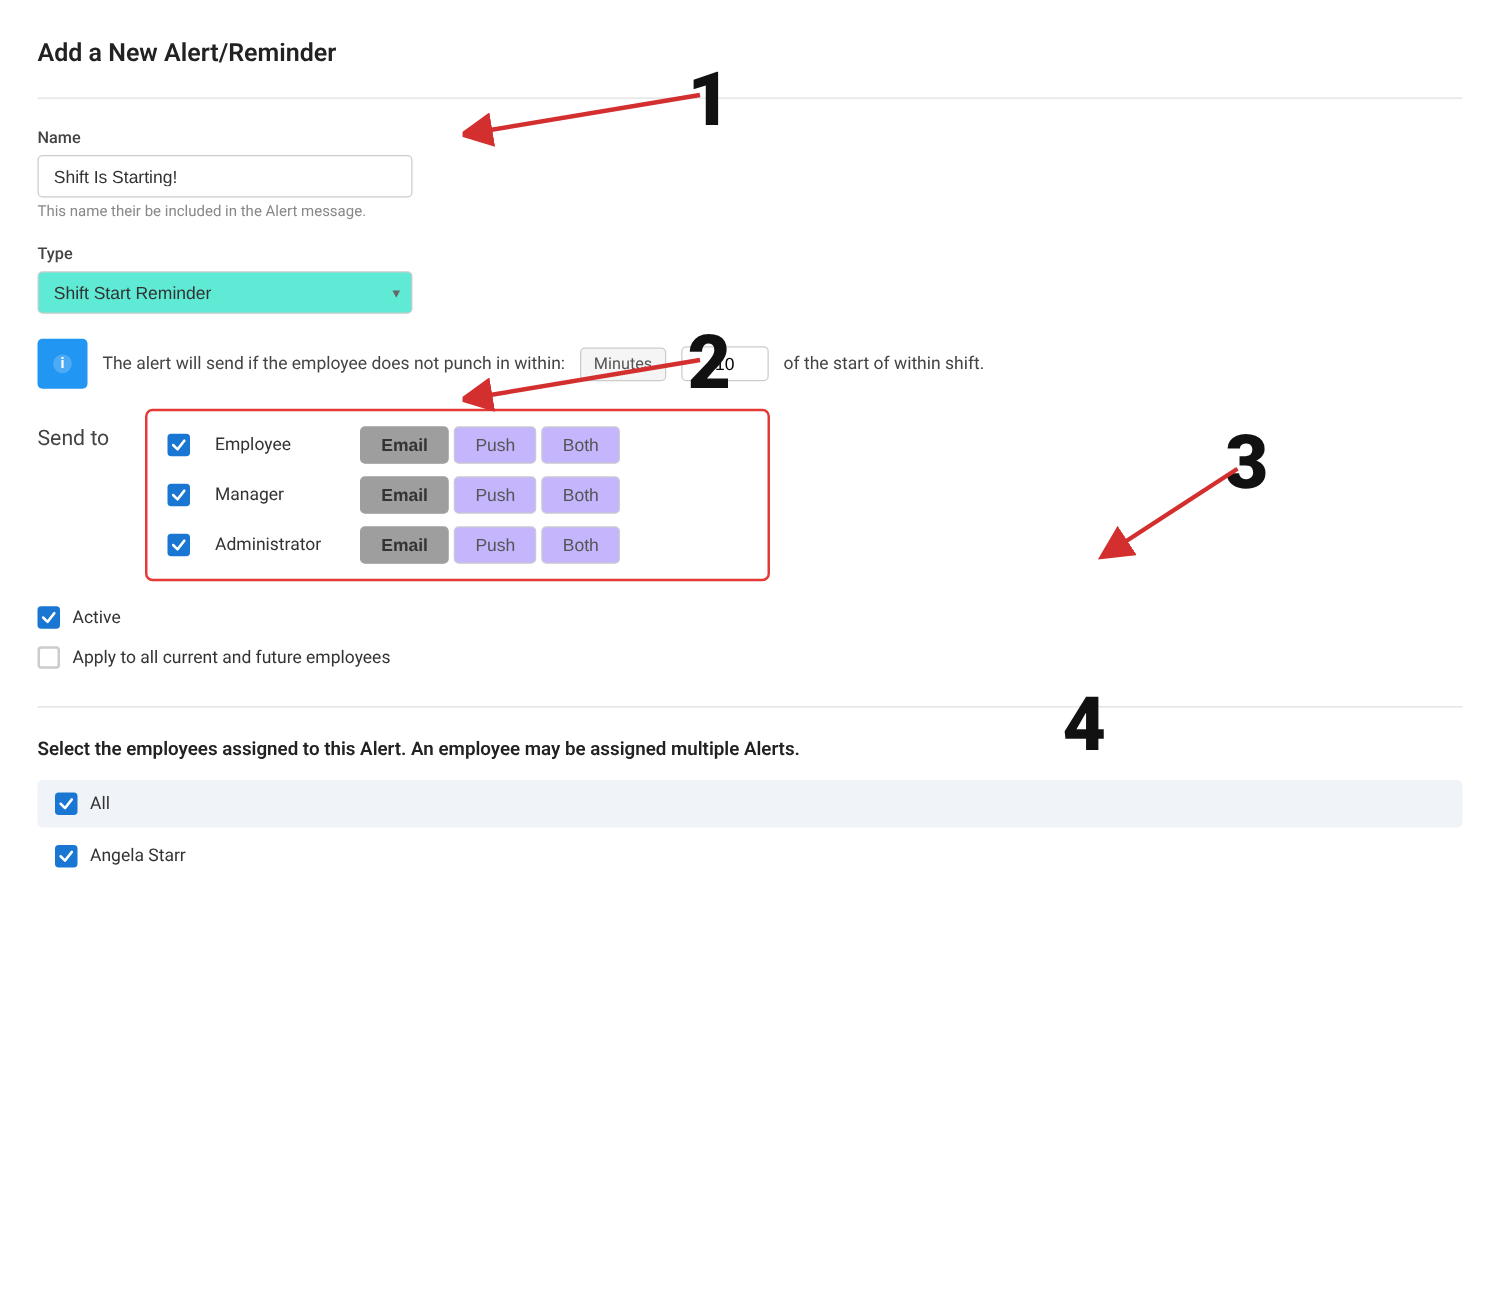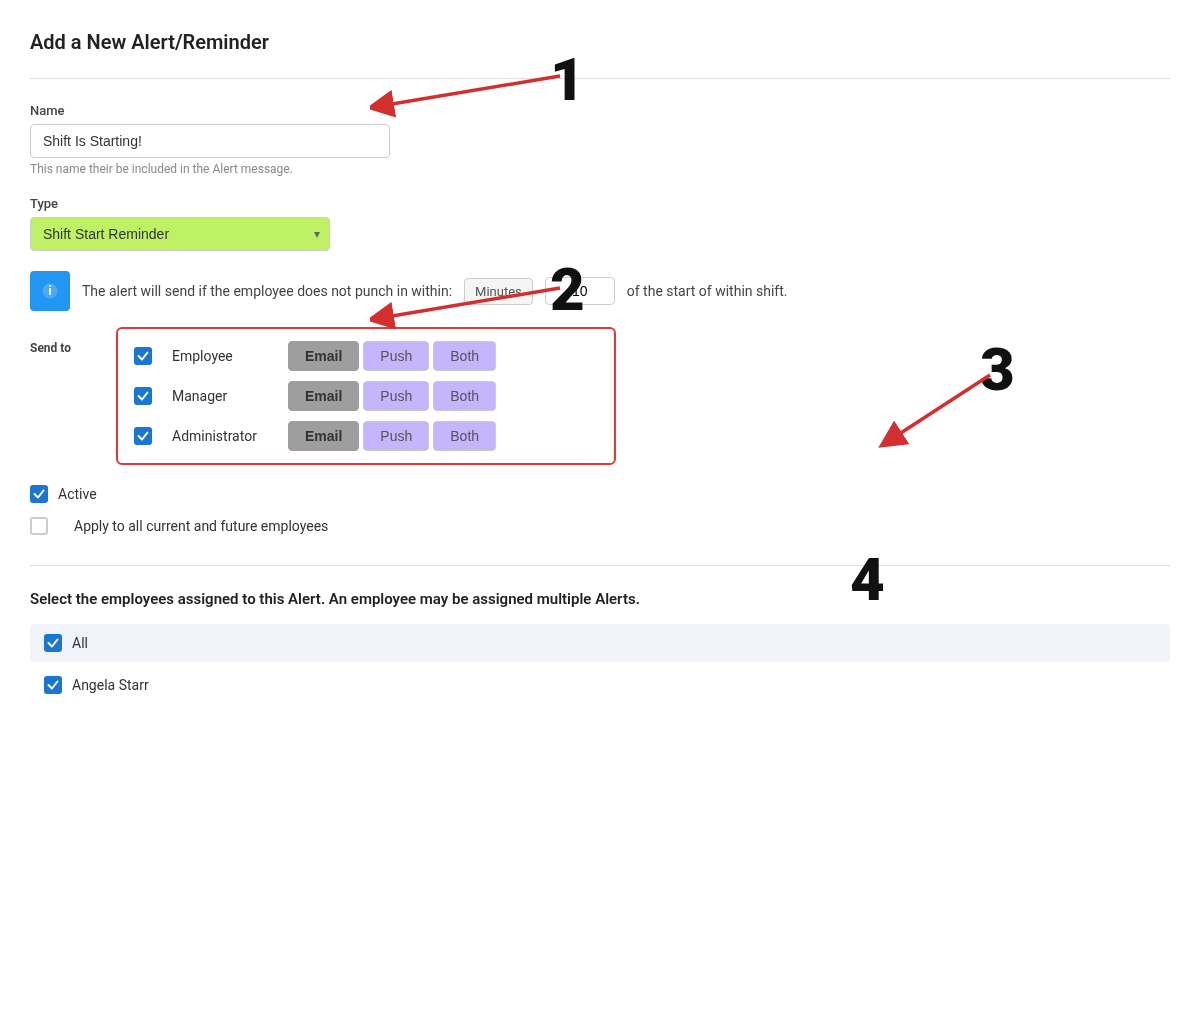--- a/index.html
+++ b/index.html
@@ -30,41 +30,41 @@
       font-weight: 500;
       color: #444;
       margin-bottom: 6px;
       display: block;
     }
     .text-input {
       border: 1px solid #ccc;
       border-radius: 4px;
       padding: 8px 12px;
       font-size: 14px;
-      width: 360px;
+      width: 300px;
       outline: none;
       color: #333;
     }
     .hint-text {
       font-size: 12px;
       color: #888;
       margin-top: 4px;
     }
     .select-wrapper {
       position: relative;
       width: 300px;
     }
     .form-select {
       border: 1px solid #ccc;
       border-radius: 4px;
       padding: 8px 36px 8px 12px;
       font-size: 14px;
       width: 100%;
       appearance: none;
-      background: #bef264;
+      background: #5eead4;
       color: #333;
       outline: none;
       cursor: pointer;
     }
     .select-arrow {
       position: absolute;
       right: 10px;
       top: 50%;
       transform: translateY(-50%);
       pointer-events: none;
@@ -112,22 +112,22 @@
       text-align: center;
       outline: none;
     }
     .send-to-row {
       display: flex;
       align-items: flex-start;
       gap: 16px;
       margin-bottom: 20px;
     }
     .send-to-label {
-      font-size: 12px;
-      font-weight: 700;
+      font-size: 17px;
+      font-weight: 400;
       color: #444;
       padding-top: 14px;
       white-space: nowrap;
       min-width: 70px;
     }
     .recipients-box {
       border: 2px solid #e53935;
       border-radius: 6px;
       padding: 12px 16px;
       display: flex;
@@ -192,21 +192,21 @@
       gap: 10px;
       margin-bottom: 14px;
     }
     .active-label {
       font-size: 14px;
       color: #333;
     }
     .apply-row {
       display: flex;
       align-items: center;
-      gap: 26px;
+      gap: 10px;
       margin-bottom: 30px;
     }
     .checkbox-empty {
       width: 18px;
       height: 18px;
       border: 2px solid #ccc;
       border-radius: 3px;
       background: #fff;
       flex-shrink: 0;
     }

